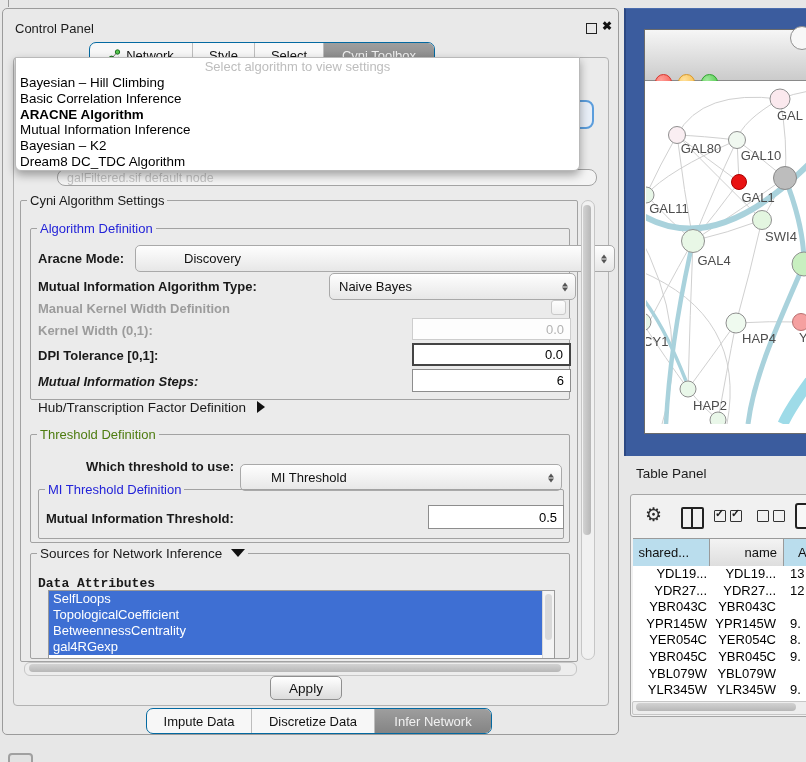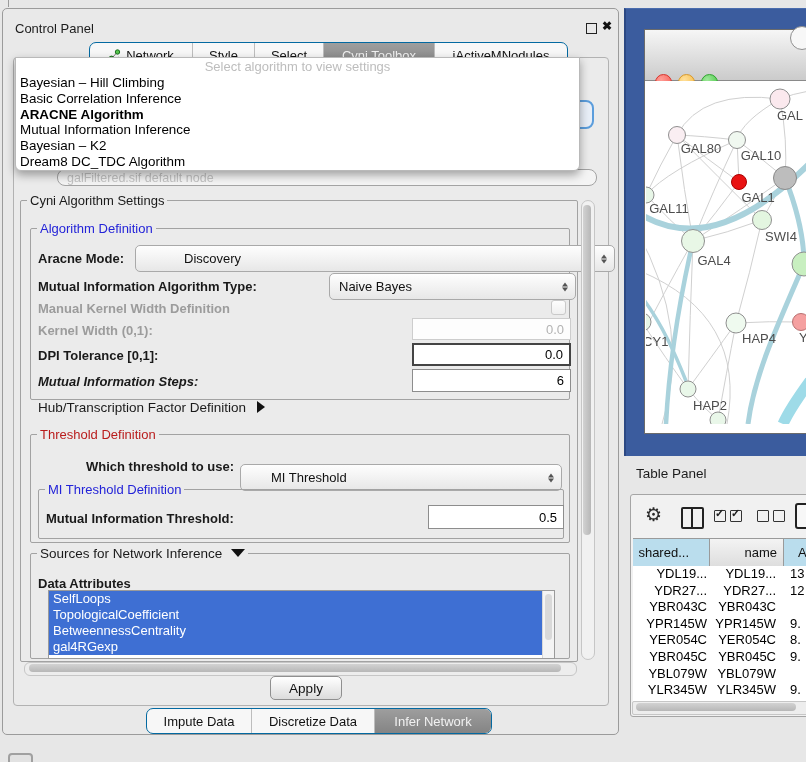--- a/index.html
+++ b/index.html
@@ -34,21 +34,21 @@
   
   #focus-frag{left:570px;top:100px;width:20px;height:25px;border:2.5px solid #5b9ddc;
               border-radius:8px;background:#e8eef7;z-index:5;}
   #combo-sliver{left:57px;top:169px;width:538px;height:15px;border:1px solid #a3a3a3;
                 border-radius:8px;background:#f4f4f4;overflow:hidden;z-index:4;}
   #combo-sliver span{position:absolute;left:9px;top:1px;font-size:12.5px;color:#c2c2c2;}
   
   .grp{border:1px solid #a2a2a2;border-radius:2px;}
   .grp-title{position:absolute;top:-8px;left:6px;background:#ebebeb;padding:0 3px;
              font-size:13px;white-space:nowrap;}
-  .t-blue{color:#2323d8;} .t-green{color:#b91c1c;}
+  .t-blue{color:#2323d8;} .t-green{color:#4d7c0f;}
   .lbl{font-size:13px;font-weight:bold;color:#1a1a1a;white-space:nowrap;}
   .lbl.dis{color:#9c9c9c;}
   
   .combo{background:linear-gradient(#fefefe,#e7e7e7);border:1px solid #a9a9a9;border-radius:5px;
          display:flex;align-items:center;font-size:13px;color:#111;padding-left:9px;}
   .combo .arrows{position:absolute;right:7px;top:50%;transform:translateY(-50%);
                  display:flex;flex-direction:column;gap:1px;}
   .combo .arrows i{display:block;width:0;height:0;border-left:3.5px solid transparent;
                    border-right:3.5px solid transparent;}
   .combo .arrows i.up{border-bottom:4.5px solid #555;}
@@ -140,23 +140,20 @@
       </div>
       <div class="seg" style="width:53px">
           <span>Style</span>
         </div>
       <div class="seg" style="width:60px">
           <span>Select</span>
         </div>
       <div class="seg sel" style="width:102px">
           <span>Cyni Toolbox</span>
         </div>
-      <div class="seg" style="width:124px">
-          <span>jActiveMNodules</span>
-        </div>
     </div>
 
     <div class="abs" id="content-panel" style="left:10px;top:48px;width:594px;height:647px;"></div>
   </div>
 
   <div class="abs" id="focus-frag"></div>
   <div class="abs" id="combo-sliver">
     <span>galFiltered.sif default node</span>
   </div>
 
@@ -240,21 +237,21 @@
   <div class="abs field f-norm" style="left:428px;top:505px;width:128px;height:22px;">
     <span>0.5</span>
   </div>
 
   <div class="abs grp" style="left:30px;top:553px;width:538px;height:104px;">
     <span class="grp-title" style="font-size:13.5px;">
       <span>Sources for Network Inference</span>
       <span style="display:inline-block;margin-left:5px;width:0;height:0;border-left:7px solid transparent;border-right:7px solid transparent;border-top:8px solid #111;vertical-align:1px;"></span>
     </span>
   </div>
-  <div class="abs lbl" style="left:38px;top:576px;">Data Attributes</div>
+  <div class="abs lbl" style="left:38px;top:576px;font-family:Liberation Mono, monospace;">Data Attributes</div>
   <div class="abs" id="attr-list" style="left:48px;top:590px;width:505px;height:67px;">
     <div id="attr-items">
         <div class="attr-item">SelfLoops</div>
         <div class="attr-item">TopologicalCoefficient</div>
         <div class="attr-item">BetweennessCentrality</div>
         <div class="attr-item">gal4RGexp</div>
       </div>
     <div id="attr-scroll">
         <div class="thumb"></div>
       </div>

